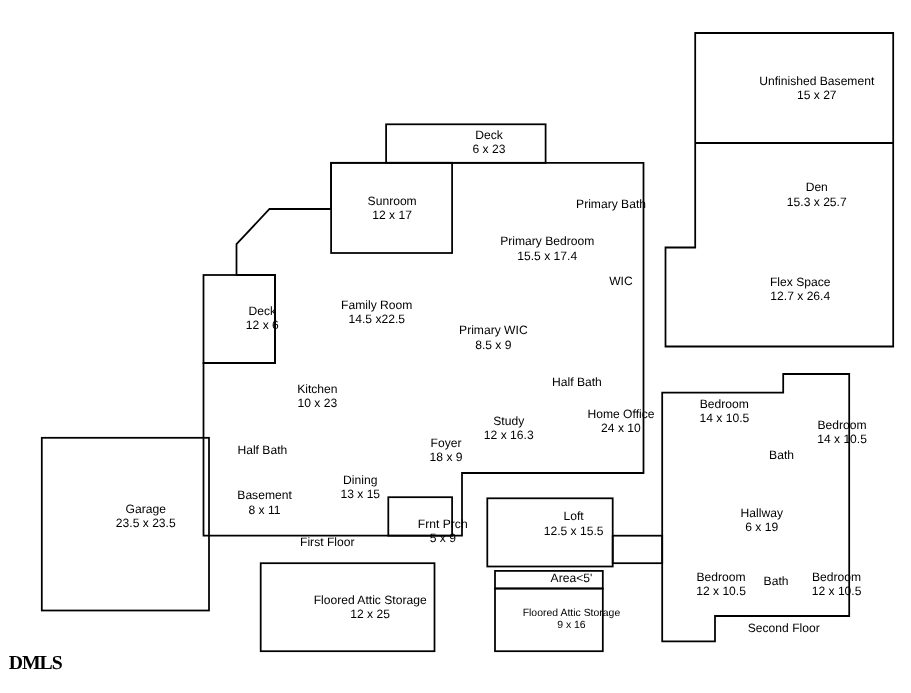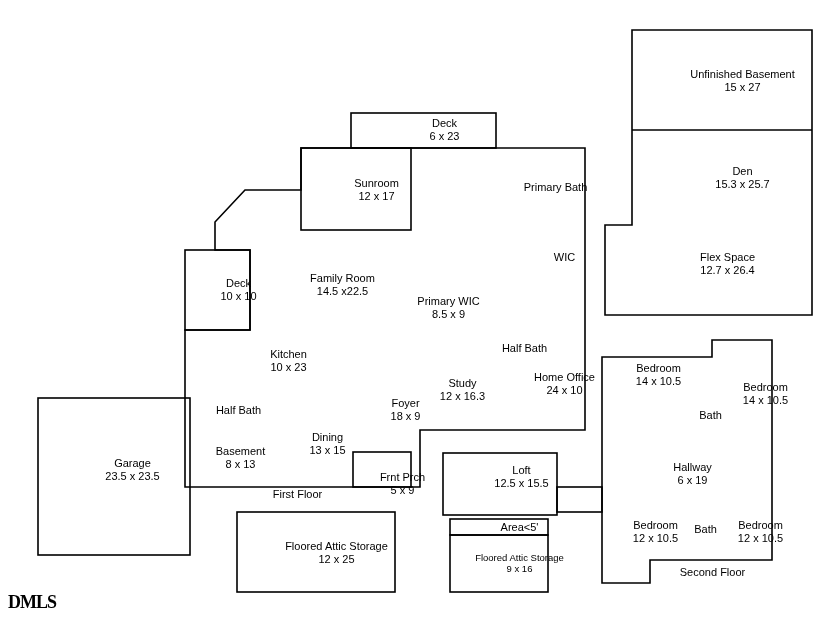--- a/index.html
+++ b/index.html
@@ -56,33 +56,37 @@
       <rect x="557" y="487" width="45" height="25"></rect>
       <rect x="450" y="519" width="98" height="16"></rect>
       <rect x="450" y="535" width="98" height="57"></rect>
     </g>
   </svg>
 
   <div class="lbl" style="left:424px;top:130px">
     <span>Deck</span>
     <span>6 x 23</span>
   </div>
-  <div class="lbl" style="left:356px;top:190px">
+  <div class="lbl" style="left:336px;top:190px">
     <span>Sunroom</span>
     <span>12 x 17</span>
   </div>
   <div class="lbl" style="left:535px;top:187px">
     <span>Primary Bath</span>
   </div>
+  <div class="lbl" style="left:477px;top:227px">
+    <span>Primary Bedroom</span>
+    <span>15.5 x 17.4</span>
+  </div>
   <div class="lbl" style="left:544px;top:257px">
     <span>WIC</span>
   </div>
   <div class="lbl" style="left:218px;top:290px">
     <span>Deck</span>
-    <span>10 x 10</span>
+    <span>12 x 6</span>
   </div>
   <div class="lbl" style="left:322px;top:285px">
     <span>Family Room</span>
     <span>14.5 x22.5</span>
   </div>
   <div class="lbl" style="left:428px;top:308px">
     <span>Primary WIC</span>
     <span>8.5 x 9</span>
   </div>
   <div class="lbl" style="left:268px;top:361px">
@@ -106,21 +110,21 @@
   </div>
   <div class="lbl" style="left:218px;top:410px">
     <span>Half Bath</span>
   </div>
   <div class="lbl" style="left:307px;top:444px">
     <span>Dining</span>
     <span>13 x 15</span>
   </div>
   <div class="lbl" style="left:220px;top:458px">
     <span>Basement</span>
-    <span>8 x 13</span>
+    <span>8 x 11</span>
   </div>
   <div class="lbl" style="left:382px;top:484px">
     <span>Frnt Prch</span>
     <span>5 x 9</span>
   </div>
   <div class="lbl" style="left:112px;top:470px">
     <span>Garage</span>
     <span>23.5 x 23.5</span>
   </div>
   <div class="lbl" style="left:277px;top:494px">

